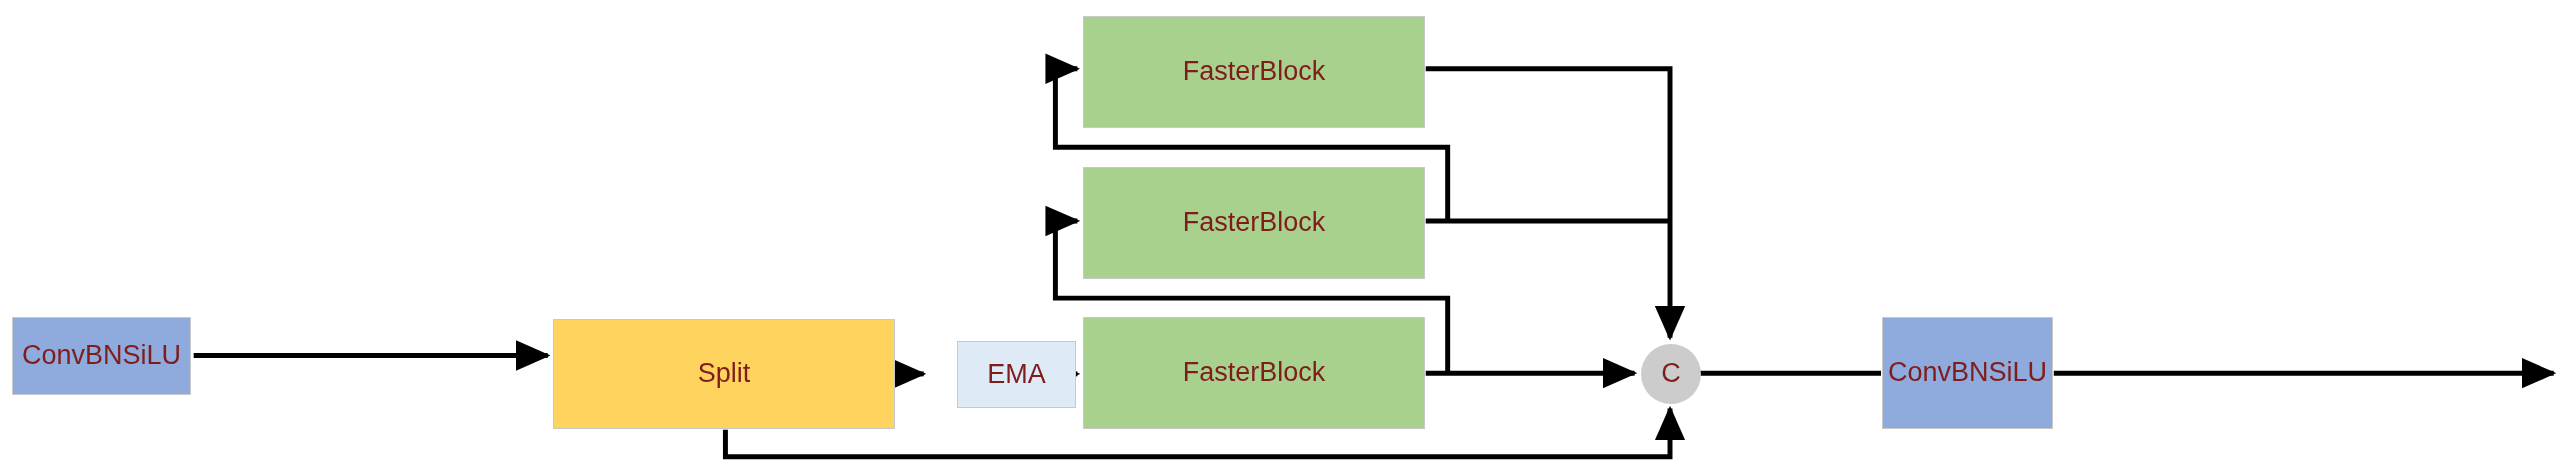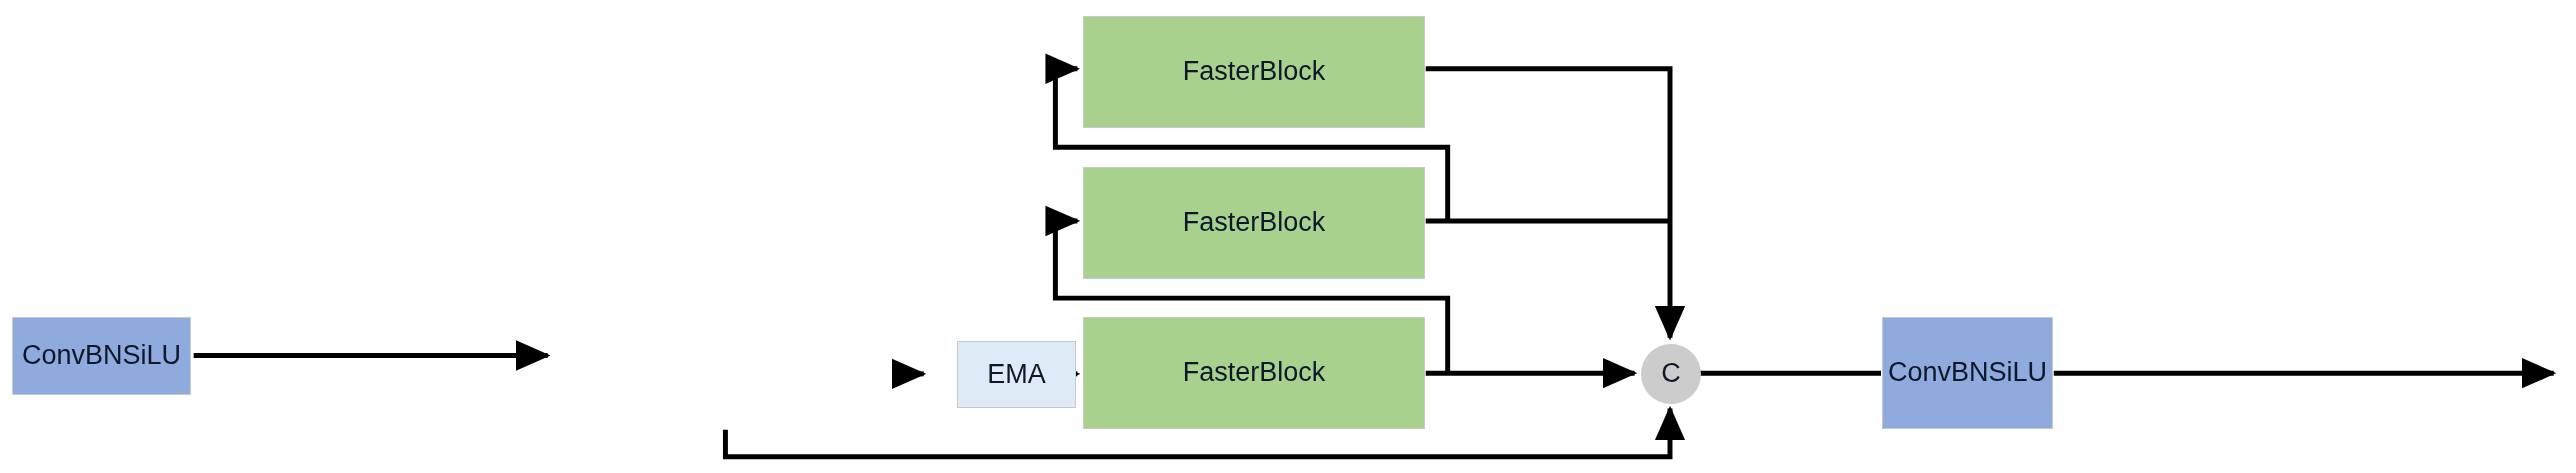--- a/index.html
+++ b/index.html
@@ -24,21 +24,21 @@
     width: 2576px;
     height: 473px;
     pointer-events: none;
   }
   .node {
     position: absolute;
     box-sizing: border-box;
     display: flex;
     align-items: center;
     justify-content: center;
-    color: #0f172a;
+    color: #7f1d1d;
     text-align: center;
     line-height: 1.1;
     white-space: nowrap;
   }
   .rect {
     border: 1.4px solid #c9c9c9;
   }
   .node-label {
     display: block;
   }
@@ -102,20 +102,23 @@
 
       <path d="M 2899 527 L 3605 527" marker-end="url(#arrow)"></path>
 
     </g>
   </svg>
 
   <div class="node rect conv" style="left:12px; top:317px; width:179px; height:78px;">
     <span class="node-label">ConvBNSiLU</span>
   </div>
 
+  <div class="node rect split" style="left:553px; top:319px; width:342px; height:110px;">
+    <span class="node-label">Split</span>
+  </div>
 
   <div class="node rect ema" style="left:929px; top:341px; width:119px; height:67px;">
     <span class="node-label">EMA</span>
   </div>
 
   <div class="node rect faster" style="left:1083px; top:15.6px; width:342px; height:112px;">
     <span class="node-label">FasterBlock</span>
   </div>
 
   <div class="node rect faster" style="left:1083px; top:167px; width:342px; height:112px;">

